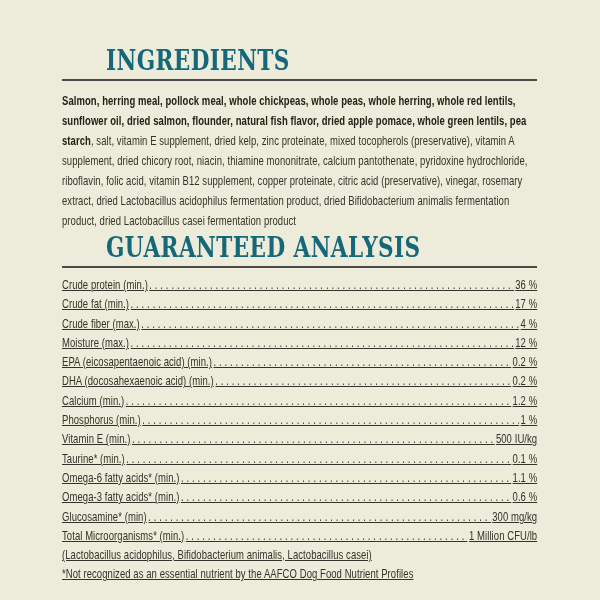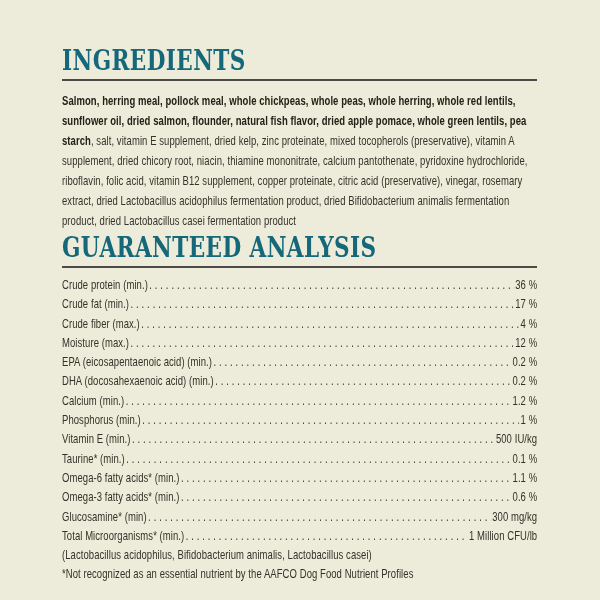--- a/index.html
+++ b/index.html
@@ -13,20 +13,21 @@
     overflow: hidden;
     font-family: "Liberation Sans", sans-serif;
     color: #34322a;
   }
   .page {
     padding: 46px 0 0 62px;
   }
   .heading-block {
     height: 30px;
     line-height: 30px;
+    margin-left: 44px;
   }
   .heading {
     display: inline-block;
     margin: 0;
     font-family: "DejaVu Serif", serif;
     font-weight: bold;
     font-size: 27px;
     line-height: 30px;
     letter-spacing: 0.5px;
     color: #15687a;
@@ -56,20 +57,21 @@
   }
   .ingredients-primary {
     font-weight: bold;
     color: #232118;
   }
   .ingredients-secondary {
     color: #34322a;
   }
   .ga-section {
     margin-top: 2px;
+    text-decoration: underline;
   }
   .ga-table {
     margin-top: 7px;
   }
   .ga-row {
     display: flex;
     align-items: baseline;
     height: 19.3px;
     line-height: 19.3px;
     white-space: nowrap;

